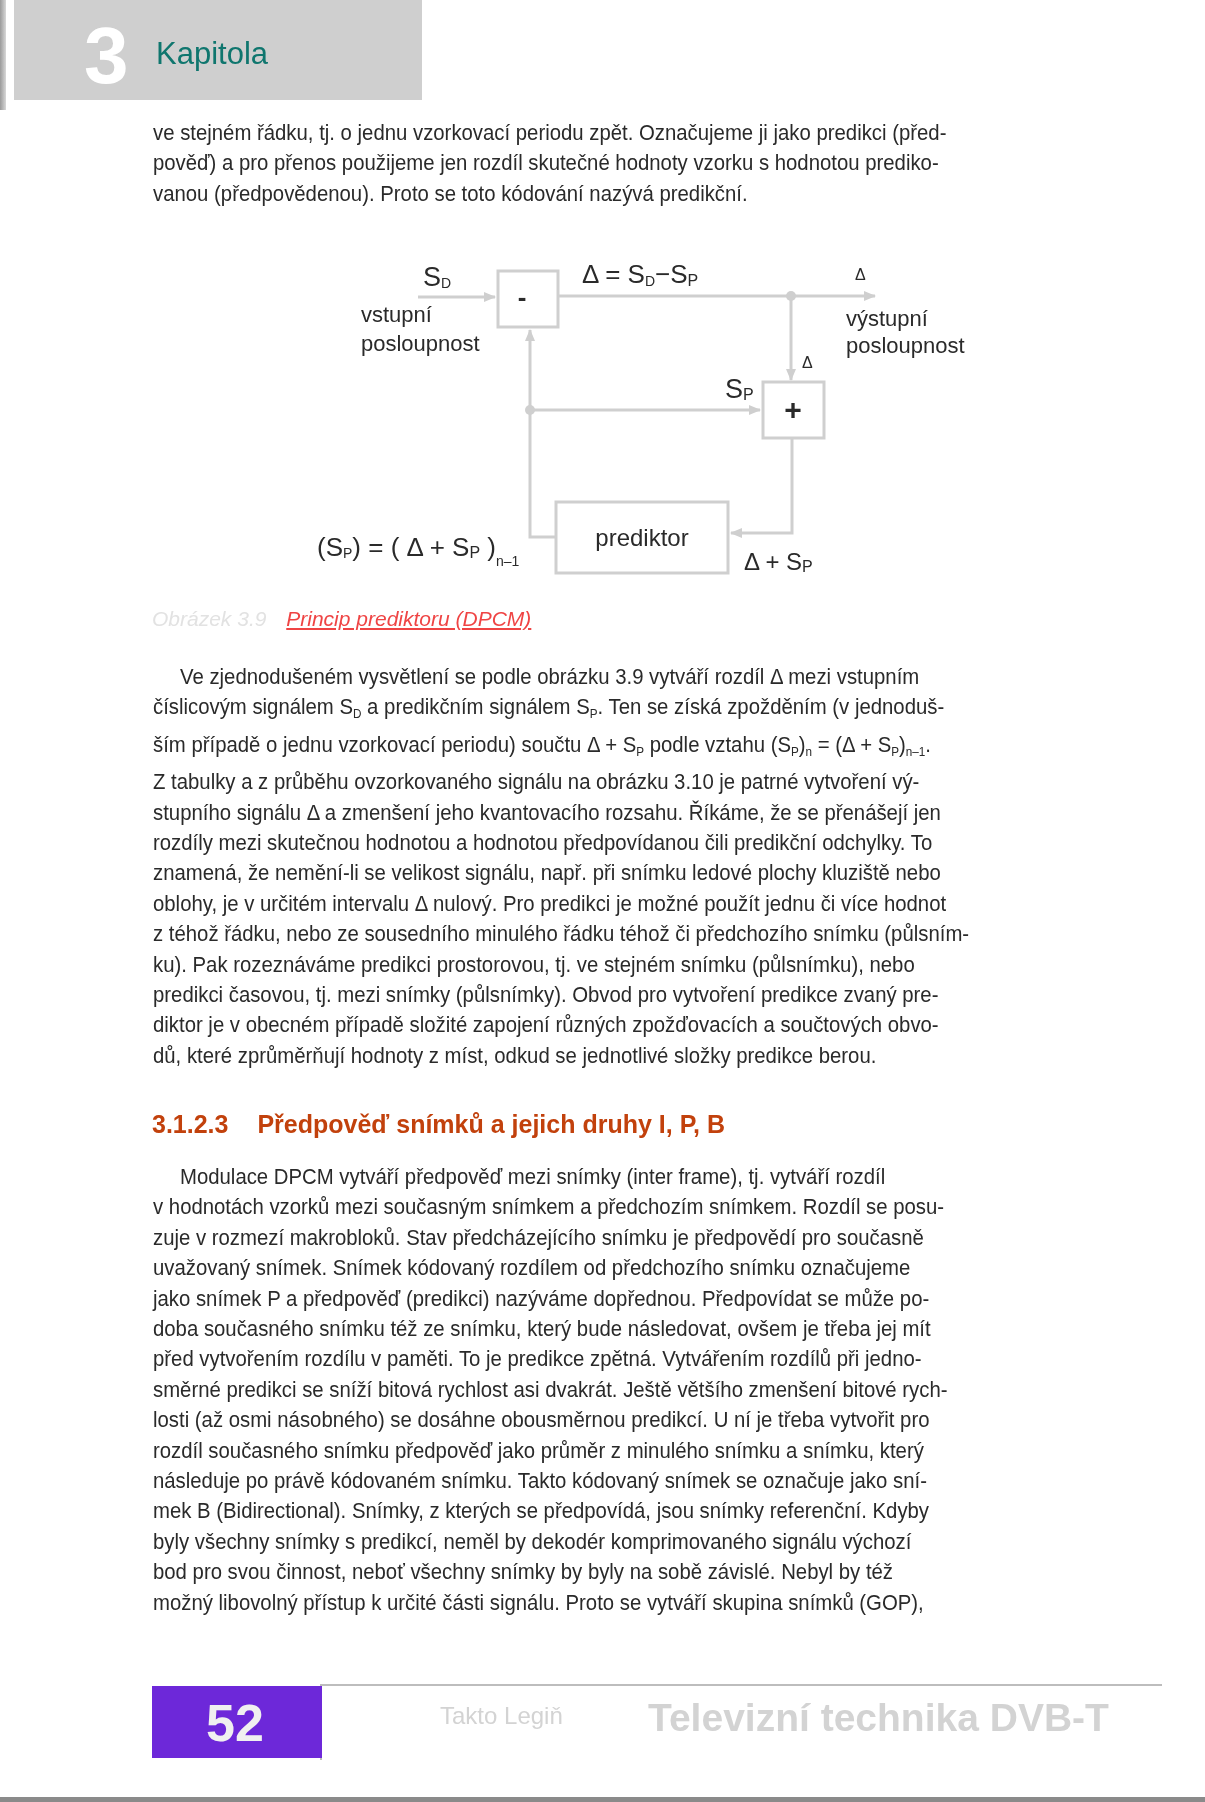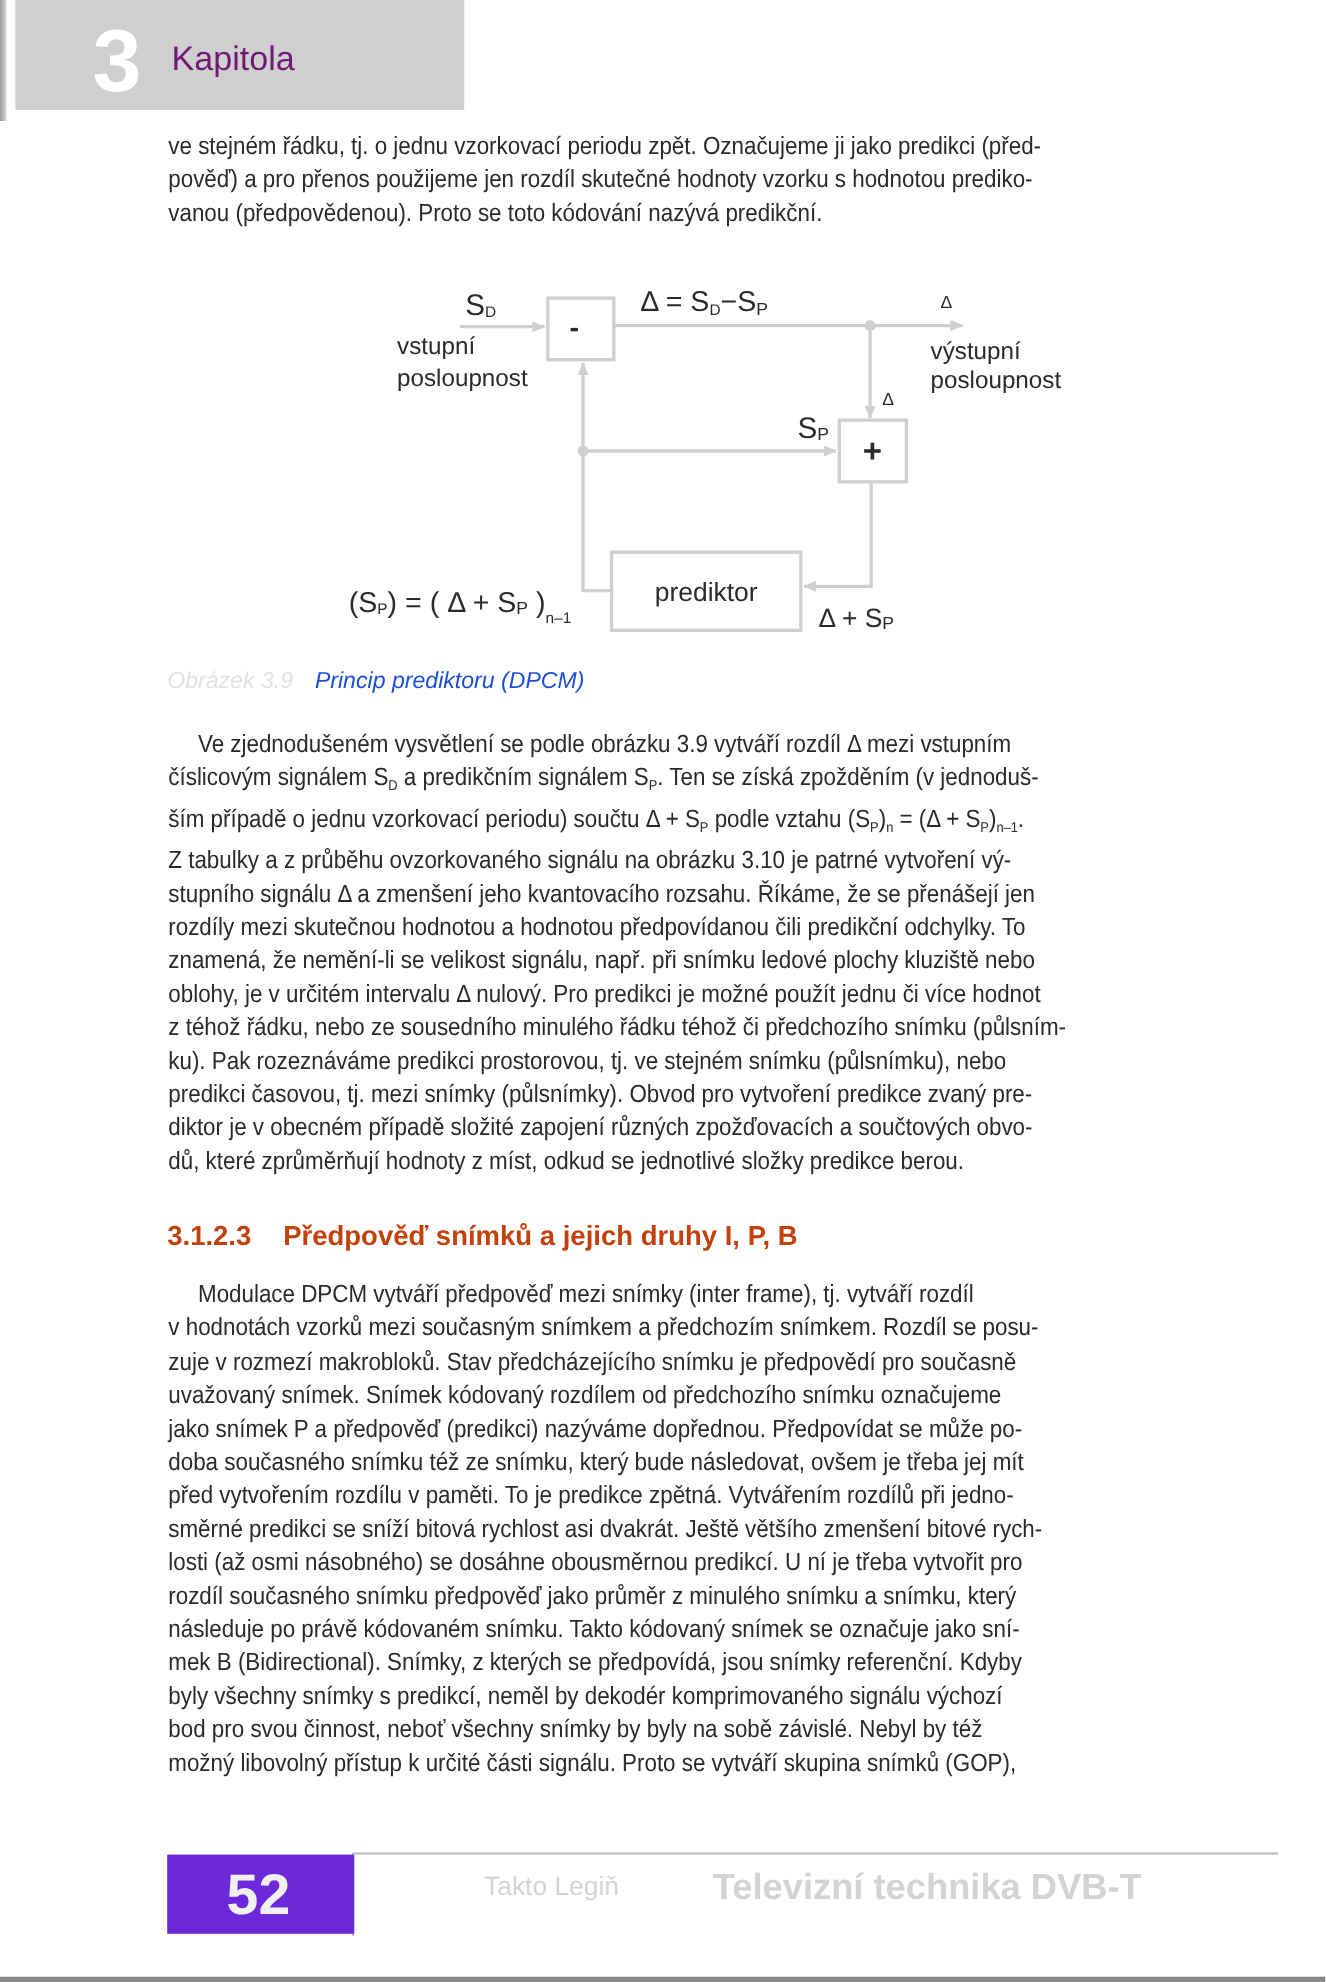--- a/index.html
+++ b/index.html
@@ -16,37 +16,37 @@
   .header-band {
     position:absolute; left:14px; top:0; width:408px; height:100px;
     background:#cfcfcf;
   }
   .chapter-num {
     position:absolute; left:70px; top:16px;
     font-size:80px; font-weight:bold; color:#ffffff; line-height:1;
   }
   .chapter-label {
     position:absolute; left:142px; top:38px;
-    font-size:31px; color:#701a75; line-height:1;
+    font-size:31px; color:#0f766e; line-height:1;
   }
   .body-text {
     position:absolute; left:153px; width:1000px;
     font-size:22.6px; line-height:30.4px; text-align:justify;
     transform:scaleX(0.9); transform-origin:left top;
     width:1111px;
   }
   .body-text p { margin:0; }
   .indent { text-indent:30px; }
   .diagram { position:absolute; left:0; top:0; width:1205px; height:620px; }
   .diagram text { font-family:"Liberation Sans", sans-serif; fill:#2a2a2a; }
   .caption {
     position:absolute; left:152px; top:607px; font-size:21px; font-style:italic;
   }
   .caption .cap-num { color:#e2e2e2; margin-right:14px; }
-  .caption .cap-text { color:#1d4ed8; }
+  .caption .cap-text { color:#ef4444;text-decoration:underline; }
   .section-heading {
     position:absolute; left:152px; top:1110px; font-size:25px; font-weight:bold;
     color:#c2410c;
   }
   .section-heading .sec-num { margin-right:22px; }
   .footer-box {
     position:absolute; left:152px; top:1686px; width:170px; height:72px;
     background:#6d28d9;
   }
   .footer-num {
@@ -56,21 +56,21 @@
   .footer-line {
     position:absolute; left:322px; top:1684px; width:840px; height:2px; background:#bdbdbd;
   }
   .footer-line-v {
     position:absolute; left:320px; top:1684px; width:2px; height:76px; background:#bdbdbd;
   }
   .footer-author {
     position:absolute; left:440px; top:1702px; font-size:24px; color:#d3d3d3;
   }
   .footer-title {
-    position:absolute; left:648px; top:1696px; font-size:33px; font-weight:bold; color:#d3d3d3;
+    position:absolute; left:648px; top:1696px; font-size:39px; font-weight:bold; color:#d3d3d3;
   }
   .bottom-edge {
     position:absolute; left:0; top:1797px; width:1205px; height:5px;
     background:#8a8a8a;
   }
   sub.s { font-size:13px; vertical-align:-4px; }
 </style>
 </head>
 <body>
 

